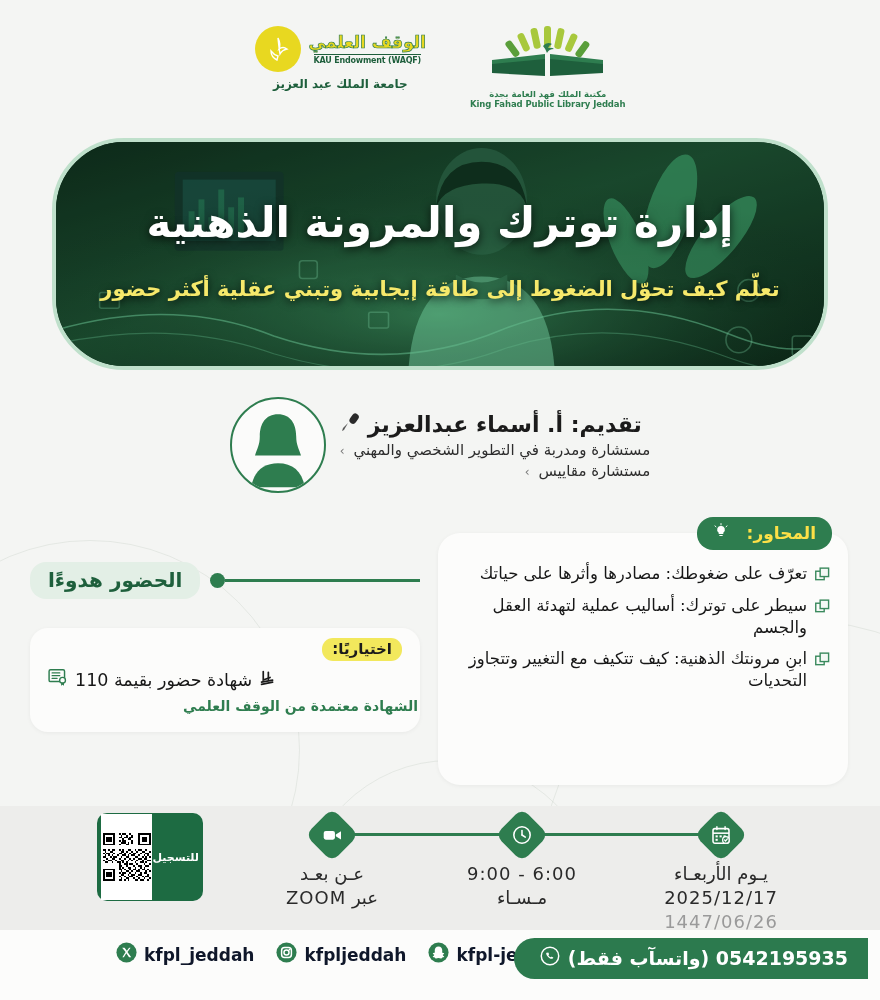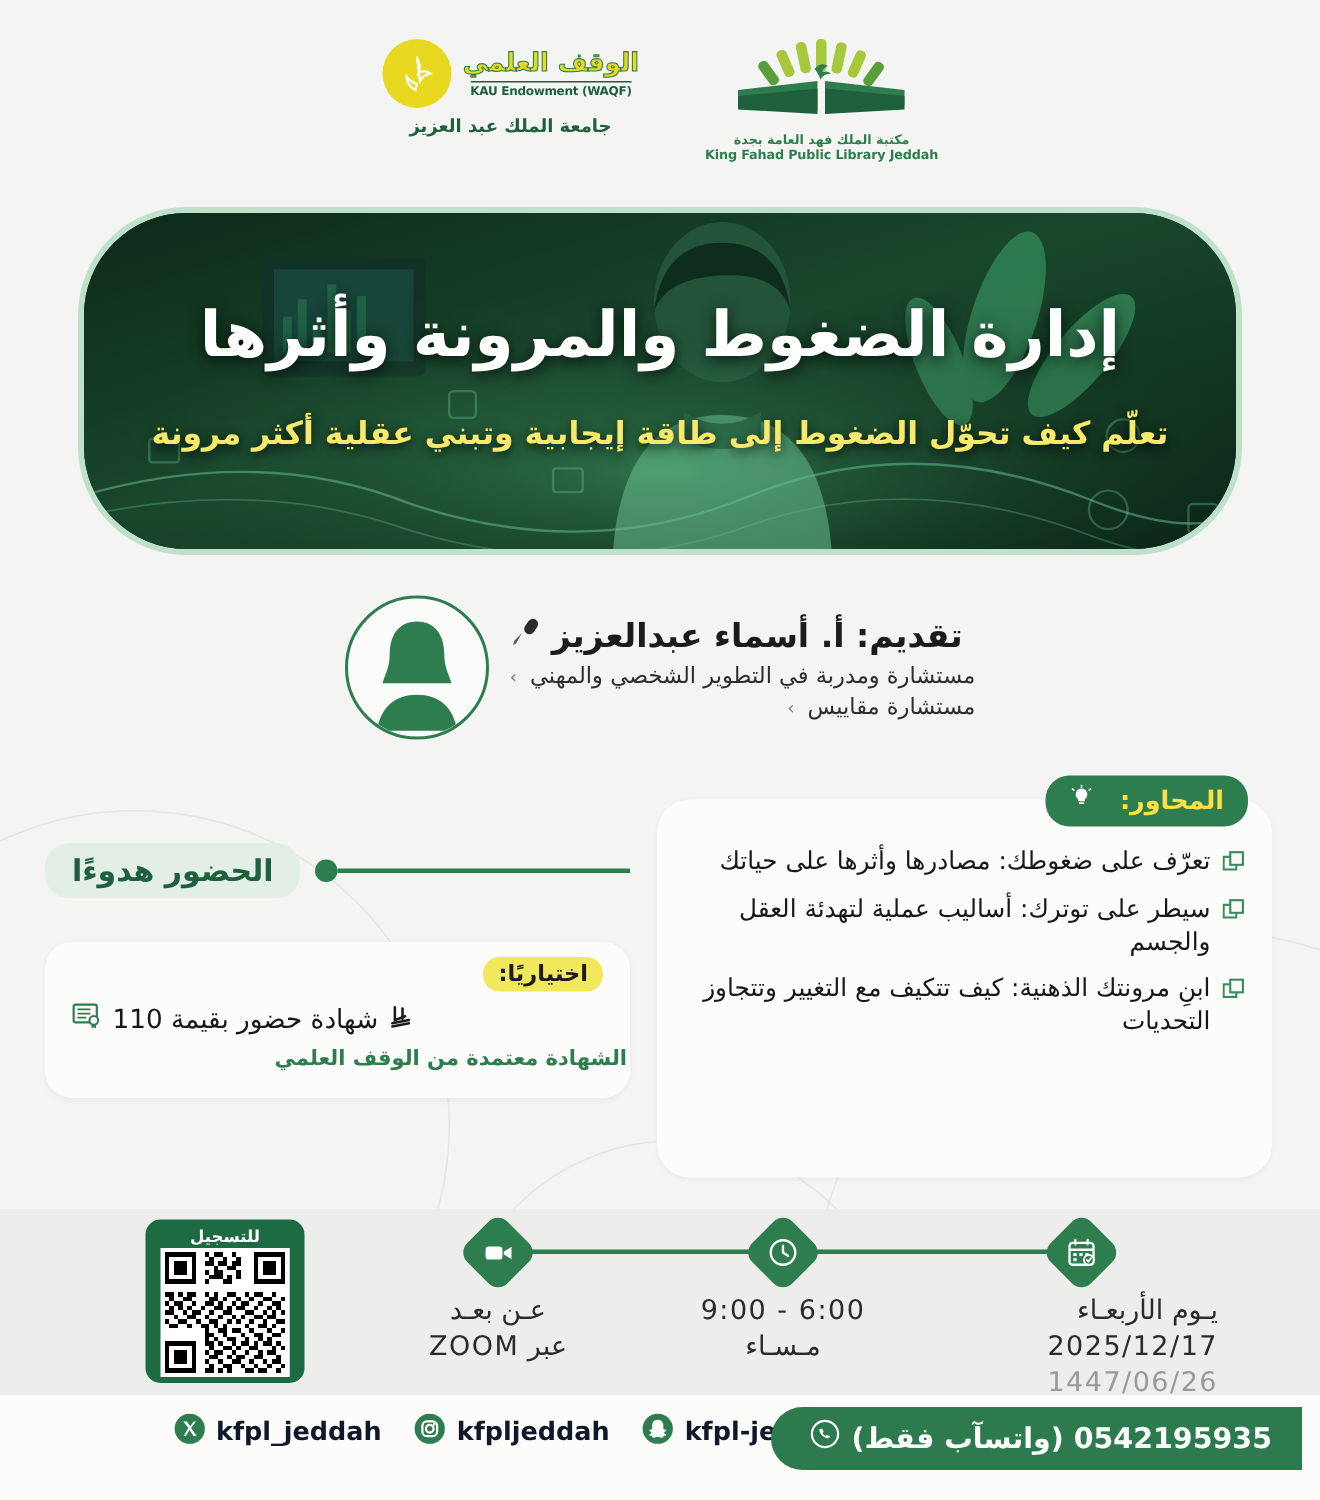--- a/index.html
+++ b/index.html
@@ -108,25 +108,25 @@
   .band-line { position:absolute; top:27px; left:330px; width:398px; height:3px; background:#2e7d4f; }
   .node { position:absolute; top:10px; width:38px; height:38px; background:#2e7d4f;
      border-radius:9px; transform:rotate(45deg); display:flex; align-items:center; justify-content:center; }
   .node > * { transform:rotate(-45deg); }
   .n-zoom { left:313px; }
   .n-time { left:503px; }
   .n-date { left:702px; }
   .info-col { position:absolute; top:56px; text-align:center; font-size:18px; color:#2a2a2a; line-height:1.32; letter-spacing:1px;}
   .c-zoom { left:252px; width:160px; }
   .c-time { left:442px; width:160px; }
-  .c-date { left:630px; width:182px;text-align:right; }
+  .c-date { left:630px; width:182px; }
   .greyline { color:#9a9a9a; }
 
-  .qr-box { position:absolute; left:97px; top:813px; width:106px; height:109px;
-     background:#1d6b42; border-radius:10px; padding:4px; display:flex; flex-direction:column; align-items:center; }
+  .qr-box { position:absolute; left:97px; top:813px; width:106px; height:88px;
+     background:#1d6b42; border-radius:10px; padding:4px; display:flex; flex-direction:row; align-items:center; }
   .qr-label { color:#fff; font-size:11px; font-weight:bold; letter-spacing:1px; line-height:15px; }
   .qr-img { width:86px; height:86px; background:#fff; }
 
   
   .footer { position:absolute; left:0; right:0; top:930px; height:70px; background:#fcfcfb;
      display:flex; align-items:center; }
   .socials { position:absolute; left:116px; top:12px; display:flex; gap:22px; align-items:center; direction:ltr; }
   .soc { display:flex; align-items:center; gap:7px; }
   .soc-txt { font-size:17px; font-weight:bold; color:#0f172a; }
   .wa-pill { position:absolute; right:12px; top:8px; background:#2c7a4e; color:#fff;
@@ -226,22 +226,22 @@
       <g stroke="#8de8b8" fill="none" opacity=".35" stroke-width="1.6">
         <rect x="44" y="152" width="20" height="16" rx="2"></rect>
         <rect x="316" y="172" width="20" height="16" rx="2"></rect>
         <circle cx="700" cy="150" r="11"></circle>
         <circle cx="690" cy="200" r="13"></circle>
         <rect x="744" y="196" width="20" height="20" rx="3"></rect>
         <rect x="246" y="120" width="18" height="18" rx="3"></rect>
       </g>
       <rect width="776" height="232" fill="#0d3b22" opacity=".22"></rect>
     </svg>
-    <div class="hero-title">إدارة الضغوط والمرونة وأثرها</div>
-    <div class="hero-sub">تعلّم كيف تحوّل الضغوط إلى طاقة إيجابية وتبني عقلية أكثر مرونة</div>
+    <div class="hero-title">إدارة توترك والمرونة الذهنية</div>
+    <div class="hero-sub">تعلّم كيف تحوّل الضغوط إلى طاقة إيجابية وتبني عقلية أكثر حضور</div>
   </div>
 
   <div class="presenter">
     <div class="presenter-text">
       <div class="presenter-name">
         <span>تقديم: أ. أسماء عبدالعزيز</span>
         <span>
           <svg viewBox="0 0 22 22" width="22" height="22">
             <rect x="11" y="2" width="7" height="11" rx="3.5" fill="#2a2a2a" transform="rotate(35 14 7)"></rect>
             <path d="M8 12 L4 19 L2 20 L3 17 Z" fill="#5a5a5a"></path>

